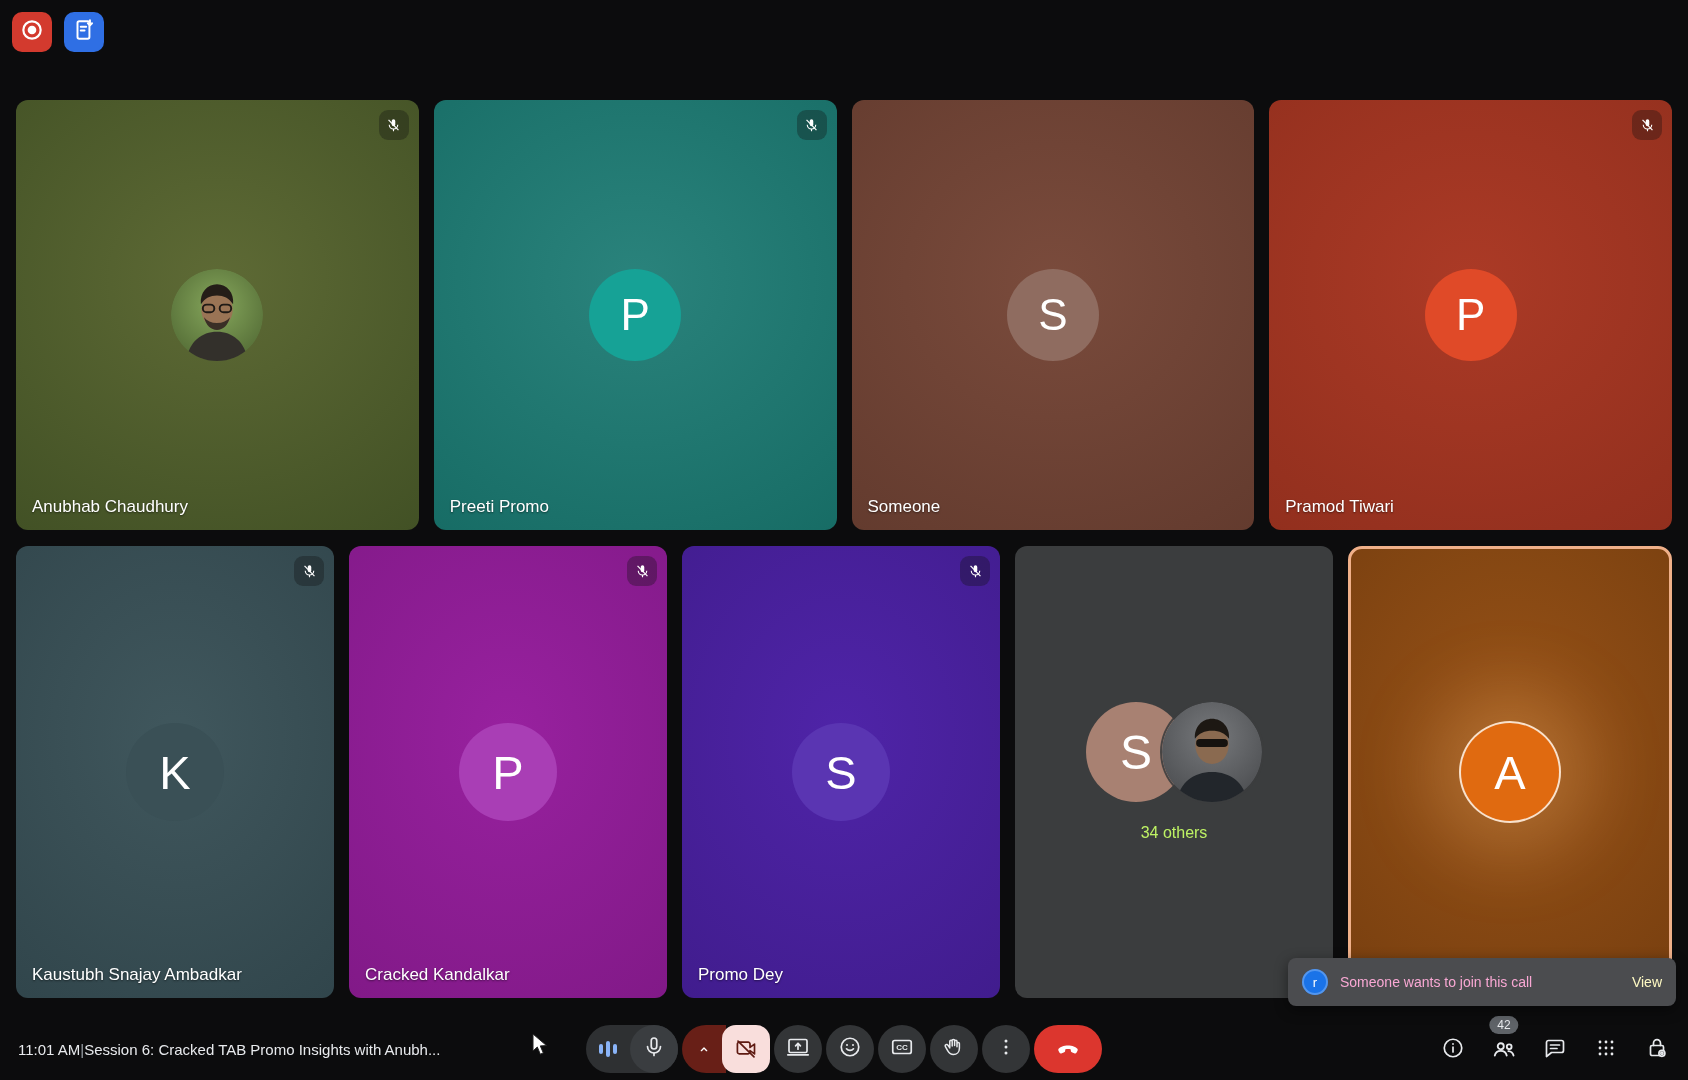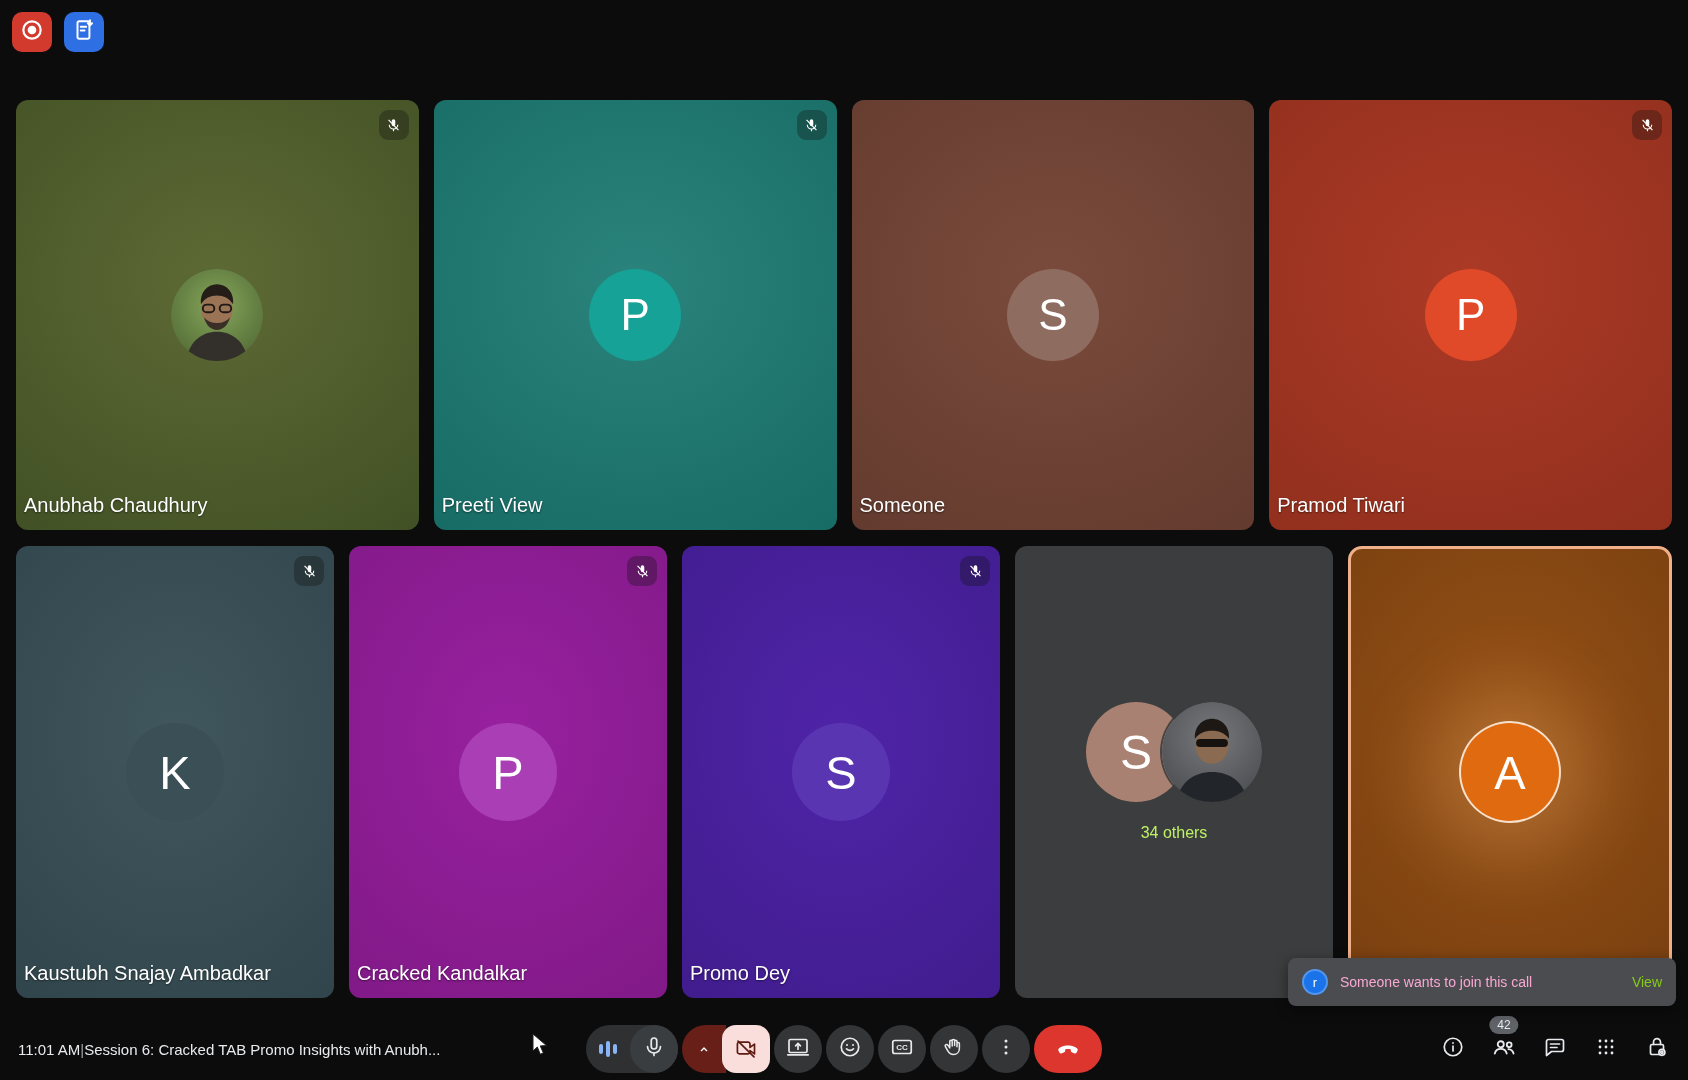--- a/index.html
+++ b/index.html
@@ -18,21 +18,21 @@
   .row1{height:430px;margin-bottom:16px;}
   .row2{height:452px;}
   .tile{flex:1;position:relative;border-radius:12px;overflow:hidden;background:#333;}
   .tile.highlighted{border:3px solid #f0b089;border-radius:14px;}
   .tile-center{position:absolute;inset:0;display:flex;flex-direction:column;align-items:center;justify-content:center;gap:22px;}
   .avatar{border-radius:50%;display:flex;align-items:center;justify-content:center;
           color:#fff;font-weight:400;user-select:none;}
   .av-lg{width:92px;height:92px;font-size:44px;}
   .av-xl{width:98px;height:98px;font-size:47px;}
   .tile.highlighted .av-xl{box-shadow:0 0 0 2px rgba(255,236,218,.92), 0 0 70px 34px rgba(255,190,120,.25);}
-  .name{position:absolute;left:8px;bottom:13px;font-size:20px;color:#fff;
+  .name{position:absolute;left:16px;bottom:13px;font-size:17px;color:#fff;
         text-shadow:0 1px 2px rgba(0,0,0,.5);white-space:nowrap;}
   .micoff{position:absolute;top:10px;right:10px;width:30px;height:30px;border-radius:9px;
           background:rgba(15,15,15,.32);display:flex;align-items:center;justify-content:center;}
   .photo-avatar{width:92px;height:92px;border-radius:50%;overflow:hidden;}
 
   
   .others-wrap{position:absolute;inset:0;display:flex;flex-direction:column;align-items:center;justify-content:center;gap:22px;}
   .others-avatars{display:flex;align-items:center;}
   .others-avatars .avatar{width:100px;height:100px;font-size:48px;}
   .others-photo{width:100px;height:100px;border-radius:50%;overflow:hidden;margin-left:-24px;
@@ -40,39 +40,39 @@
   .others-label{font-size:16px;color:#bef264;}
 
   
   .toast{position:absolute;right:12px;bottom:74px;width:360px;background:#4b4c4f;border-radius:8px;
          padding:11px 14px;display:flex;align-items:center;gap:12px;z-index:30;
          box-shadow:0 4px 14px rgba(0,0,0,.45);}
   .toast-avatar{width:26px;height:26px;border-radius:50%;background:#1a73e8;flex:0 0 auto;
                 display:flex;align-items:center;justify-content:center;font-size:13px;color:#fff;
                 box-shadow:0 0 0 2px rgba(255,255,255,.25) inset;}
   .toast-msg{font-size:14px;line-height:1.35;color:#f9a8d4;width:218px;}
-  .toast-view{margin-left:auto;color:#84cc16;font-size:14px;cursor:pointer;}
+  .toast-view{margin-left:auto;color:#fef9c3;font-size:14px;cursor:pointer;}
 
   
   .bottombar{position:absolute;left:0;right:0;bottom:0;height:62px;display:flex;align-items:center;}
   .bar-left{position:absolute;left:18px;display:flex;align-items:center;font-size:15px;color:#e8eaed;}
   .bar-sep{color:#9aa0a6;font-size:15px;}
   .bar-title{max-width:420px;white-space:nowrap;}
   .bar-center{position:absolute;left:50%;transform:translateX(-50%);display:flex;align-items:center;gap:4px;}
   .cbtn{width:48px;height:48px;border-radius:50%;background:#333537;display:flex;align-items:center;justify-content:center;cursor:pointer;}
   .mic-pill{height:48px;border-radius:26px;background:#2e3032;display:flex;align-items:center;cursor:pointer;}
   .mic-bars{width:44px;display:flex;align-items:center;justify-content:center;gap:3.5px;}
   .mic-bars span{display:block;width:3.5px;border-radius:2px;background:#8ab4f8;}
   .mic-circle{width:48px;height:48px;border-radius:50%;background:#3a3d40;display:flex;align-items:center;justify-content:center;}
   .cam-pill{height:48px;display:flex;align-items:center;cursor:pointer;}
   .cam-caret{width:44px;height:48px;background:#681f17;border-radius:26px 0 0 26px;display:flex;align-items:center;justify-content:center;}
   .cam-off{width:48px;height:48px;background:#f9dedc;border-radius:14px;display:flex;align-items:center;justify-content:center;margin-left:-4px;}
   .endcall{width:68px;height:48px;border-radius:26px;background:#dc362e;display:flex;align-items:center;justify-content:center;cursor:pointer;}
   .bar-right{position:absolute;right:18px;display:flex;align-items:center;gap:25px;}
-  .rbtn{position:relative;width:26px;height:26px;display:flex;align-items:center;justify-content:center;cursor:pointer;}
+  .rbtn{position:relative;width:26px;height:26px;display:flex;justify-content:center;cursor:pointer;}
   .count-badge{position:absolute;top:-20px;left:50%;transform:translateX(-50%);background:#5f6368;color:#e8eaed;
                font-size:12px;padding:2px 8px;border-radius:10px;}
 
   .ic{fill:none;stroke:#e8eaed;stroke-width:1.7;stroke-linecap:round;stroke-linejoin:round;}
   .cursor{position:absolute;left:531px;top:1033px;z-index:40;}
 </style>
 </head>
 <body>
 
 <div class="overlay-btns">
@@ -137,21 +137,21 @@
           </div>
         </div>
       <div class="micoff">
         <svg width="17" height="17" viewBox="0 0 24 24">
             <path d="M6 11a6 6 0 0 0 12 0" fill="none" stroke="#fff" stroke-width="1.6"></path>
             <rect x="9.5" y="3" width="5" height="10" rx="2.5" fill="#fff"></rect>
             <line x1="12" y1="17" x2="12" y2="20" stroke="#fff" stroke-width="1.6"></line>
             <line x1="5" y1="4" x2="19" y2="18.5" stroke="#fff" stroke-width="1.7"></line>
           </svg>
       </div>
-      <div class="name">Preeti View</div>
+      <div class="name">Preeti Promo</div>
     </div>
 
     <div class="tile" style="background: radial-gradient(110% 95% at 50% 42%, rgb(122, 75, 60) 0%, rgb(92, 54, 42) 100%);">
       <div class="tile-center">
           <div class="avatar av-lg" style="background: rgb(143, 108, 96);">
             <span>S</span>
           </div>
         </div>
 
       <div class="name">Someone</div>

